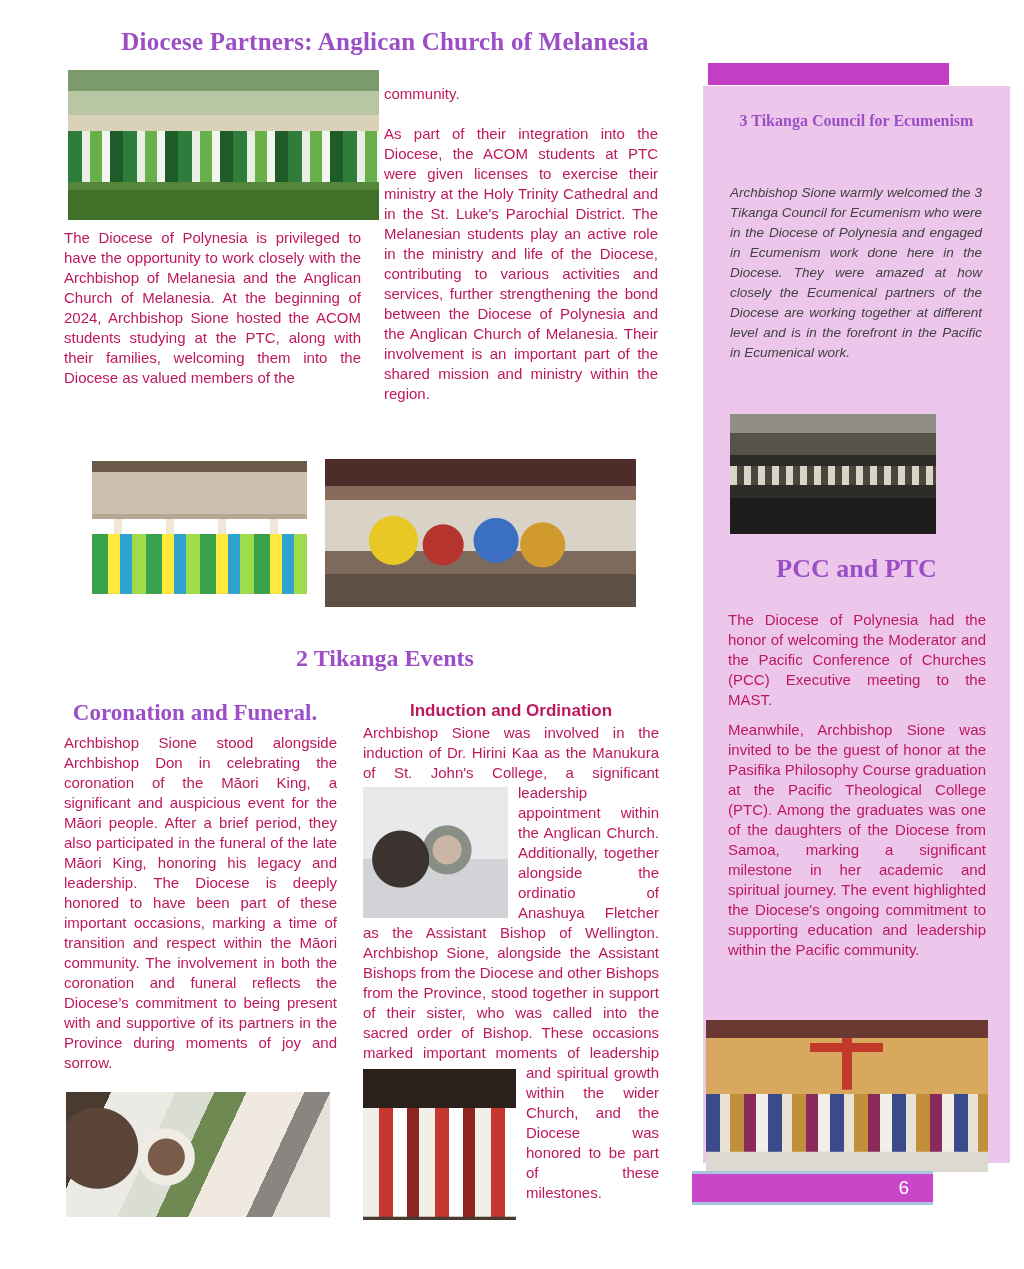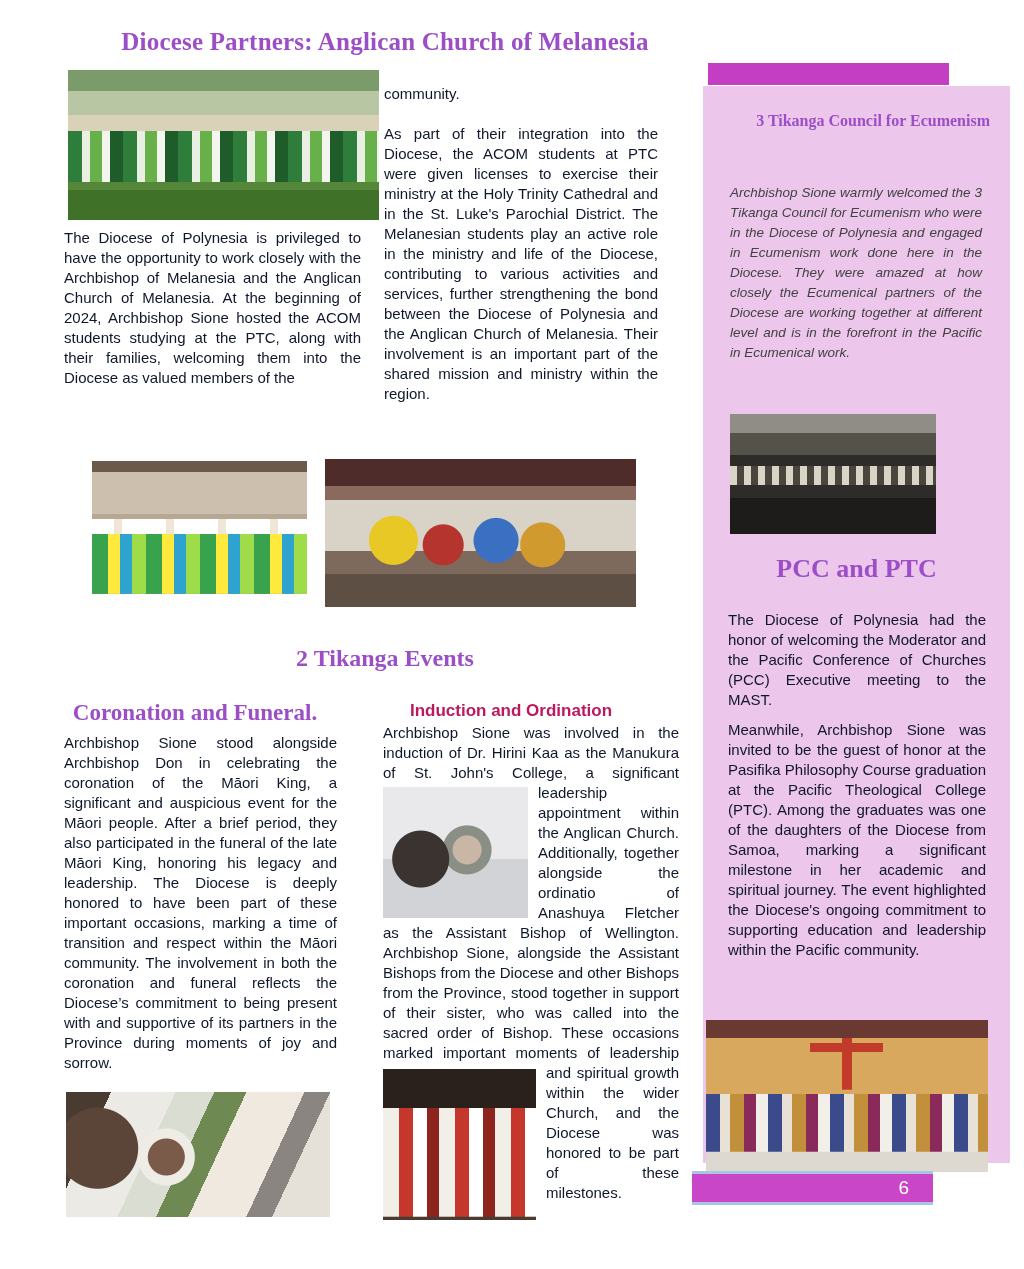--- a/index.html
+++ b/index.html
@@ -1,21 +1,21 @@
 <!DOCTYPE html>
 <html><head>
 <meta charset="utf-8">
 <style>
   html,body{margin:0;padding:0;background:#ffffff;}
   .page{position:relative;width:1024px;height:1269px;background:#ffffff;overflow:hidden;
         font-family:"Liberation Sans", sans-serif;color:#1c1c1c;padding-left:24px;}
   .abs{position:absolute;}
   .h-serif{font-family:"Liberation Serif", serif;font-weight:bold;color:#9b4ec6;text-align:center;}
   .h-sans{font-family:"Liberation Sans", sans-serif;font-weight:bold;color:#be185d;text-align:center;}
-  .body-text{font-size:15px;line-height:20px;text-align:justify;color:#0f172a;}
+  .body-text{font-size:15px;line-height:20px;text-align:justify;color:#be185d;}
   .small-text{font-size:13.5px;line-height:20px;text-align:justify;color:#424242;font-style:italic;}
   .ph{background-color:#9a9a9a;}
   
   .ph-acom{background:
     repeating-linear-gradient(90deg,#2f7d3a 0 14px,#e9efe2 14px 22px,#67b04a 22px 34px,#f3f6ee 34px 42px,#1e5c2a 42px 55px) 0 62%/100% 34% no-repeat,
     linear-gradient(180deg,#7c9b6a 0 14%,#b9c6a4 14% 30%,#d9d2b8 30% 46%,#8fae6d 46% 62%,#55863a 62% 80%,#3f7228 80% 100%);}
   .ph-dancers{background:
     repeating-linear-gradient(90deg,#38a24c 0 16px,#ffe93d 16px 28px,#2fa3cf 28px 40px,#9fdc4a 40px 54px) 0 100%/100% 45% no-repeat,
     repeating-linear-gradient(90deg,#ffffff 0 22px,#efe6d8 22px 30px,#ffffff 30px 52px) 0 58%/100% 25% no-repeat,
     linear-gradient(180deg,#6b5a4a 0 8%,#cdbfae 8% 40%,#b7a894 40% 60%,#a89a88 60% 100%);}
@@ -50,28 +50,28 @@
   #acom-left-para{left:64px;top:228px;width:297px;}
   #mid-col{left:384px;top:84px;width:274px;}
   #mid-col .p2{margin-top:20px;}
   #photo-dancers{left:92px;top:461px;width:215px;height:133px;}
   #photo-sing{left:325px;top:459px;width:311px;height:148px;}
   #events-title{left:40px;top:645px;width:690px;font-size:24px;}
   #coronation-h{left:50px;top:700px;width:290px;font-size:23px;}
   #coronation-p{left:64px;top:733px;width:273px;}
   #photo-selfie{left:66px;top:1092px;width:264px;height:125px;}
   #induction-h{left:363px;top:701px;width:296px;font-size:17px;}
-  #induction-body{left:363px;top:723px;width:296px;margin-left:20px;}
+  #induction-body{left:363px;top:723px;width:296px;}
   .fl-img{float:left;display:block;}
   #photo-hongi{width:145px;height:131px;margin:4px 10px 4px 0;}
   #photo-ordination{width:153px;height:151px;margin:6px 10px 4px 0;}
   
   #side-accent{left:708px;top:63px;width:241px;height:22px;background:#c33ec3;}
   #side-panel{left:703px;top:86px;width:307px;height:1077px;background:#ecc7eb;}
-  #council-h{top:24px;left:20px;width:267px;font-size:16px;line-height:21px;text-align:right;}
+  #council-h{top:24px;left:20px;width:267px;font-size:16px;line-height:21px;}
   #council-p{top:97px;left:27px;width:252px;}
   #photo-night{top:328px;left:27px;width:206px;height:120px;}
   #pcc-h{top:468px;left:0;width:307px;font-size:26px;}
   #pcc-p1{top:524px;left:25px;width:258px;}
   #pcc-p2{top:634px;left:25px;width:258px;}
   #photo-mast{left:706px;top:1020px;width:282px;height:152px;z-index:2;}
   #footer-bar{left:692px;top:1171px;width:241px;height:28px;background:#c946c9;
     border-top:3px solid #a9c6e0;border-bottom:3px solid #a9c6e0;z-index:3;
     color:#ffffff;font-size:19px;line-height:28px;text-align:right;box-sizing:content-box;}
   #footer-bar .num{padding-right:24px;display:inline-block;}

